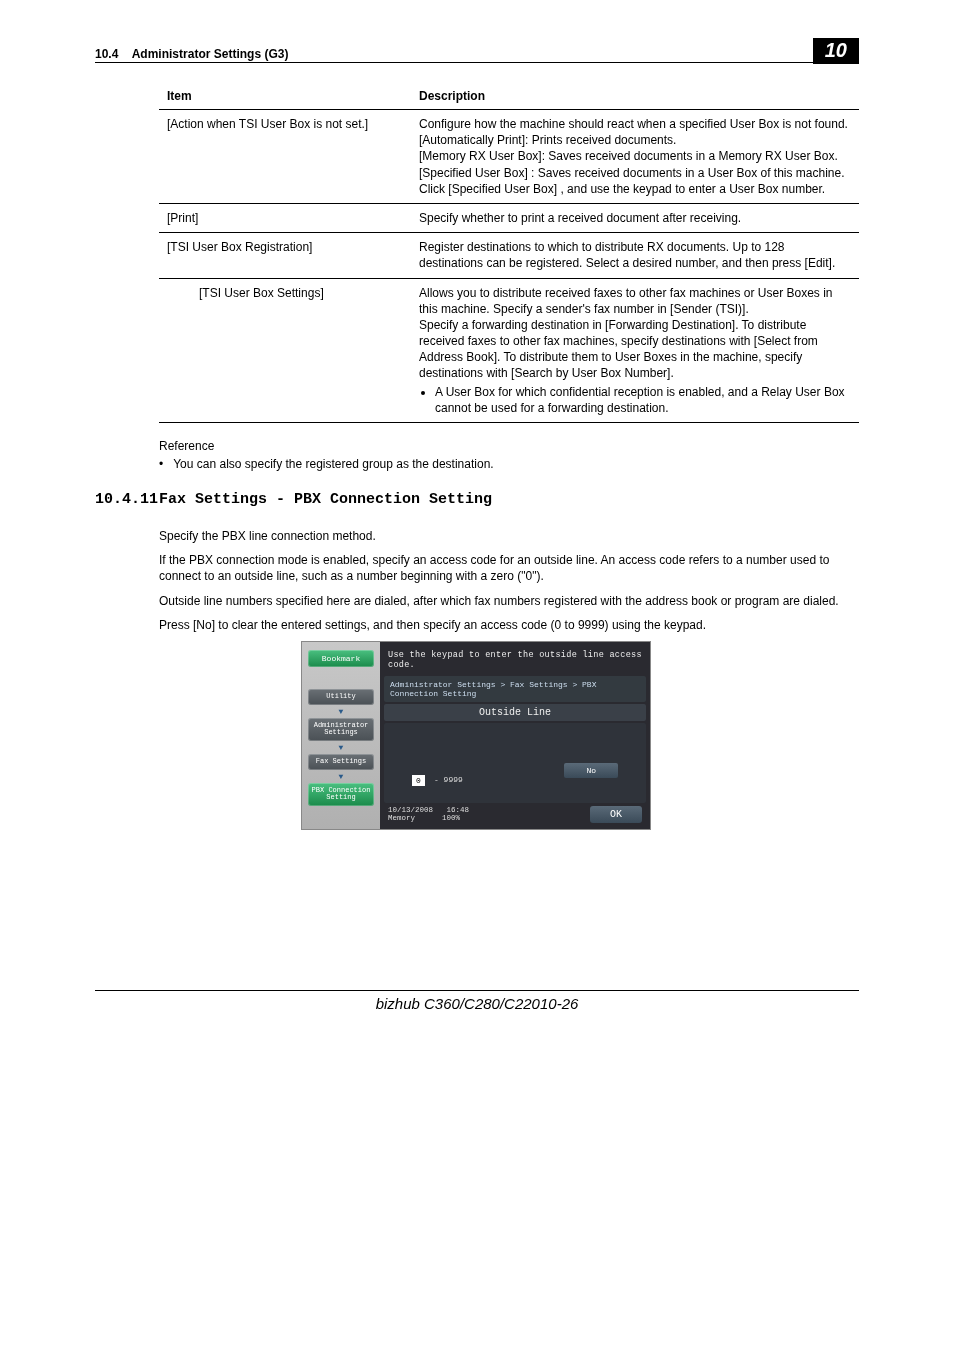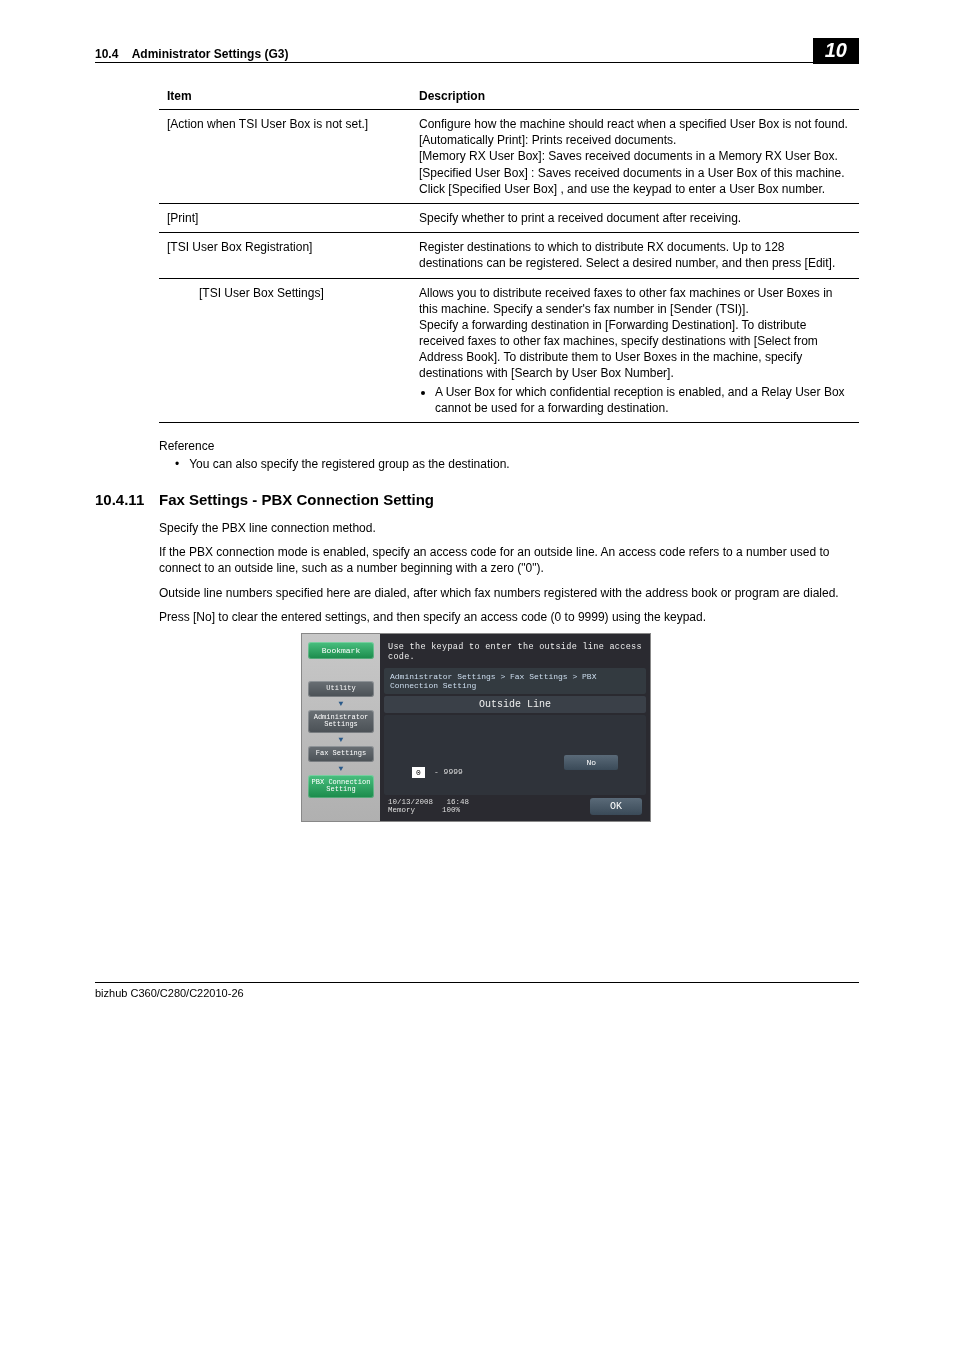--- a/index.html
+++ b/index.html
@@ -56,23 +56,23 @@
     padding: 6px 8px;
     border-bottom: 1px solid #000;
     vertical-align: top;
     font-size: 12px;
     line-height: 1.35;
   }
   table.spec .col-item { width: 36%; }
   table.spec .sub-indent { padding-left: 40px; }
   table.spec ul { margin: 2px 0 0 16px; padding: 0; }
   .ref-title { font-size: 12px; margin: 12px 0 4px 0; }
-  .ref-bullet { margin: 0 0 20px 32px; text-indent: -16px; }
+  .ref-bullet { margin: 0 0 20px 16px; text-indent: -16px; }
   .ref-bullet::before { content: "\2022"; padding-right: 10px; }
-  .section-row { display: flex; margin: 16px 0 12px -64px; }
+  .section-row { display: flex; margin: 16px 0 20px -64px; font-family: Liberation Mono, monospace; }
   .section-num {
     font-weight: bold;
     font-size: 15px;
     width: 64px;
     flex: 0 0 64px;
   }
   .section-title {
     font-weight: bold;
     font-size: 15px;
   }
@@ -200,22 +200,23 @@
     padding: 3px 20px;
     border-radius: 3px;
     font-size: 10px;
     margin-left: auto;
   }
   .footer-line {
     border-top: 1px solid #000;
     margin-top: 160px;
     padding-top: 4px;
     display: flex;
-    justify-content: flex-start;
-    font-size: 11px;
+    justify-content: center;
+    font-size: 15px;
+    font-style: italic;
   }
 </style>
 </head>
 <body>
 
 <div class="page">
   <div class="header-line">
     <div class="header-left">
       <span>10.4</span>&nbsp;&nbsp;&nbsp;&nbsp;<span>Administrator Settings (G3)</span>
     </div>

